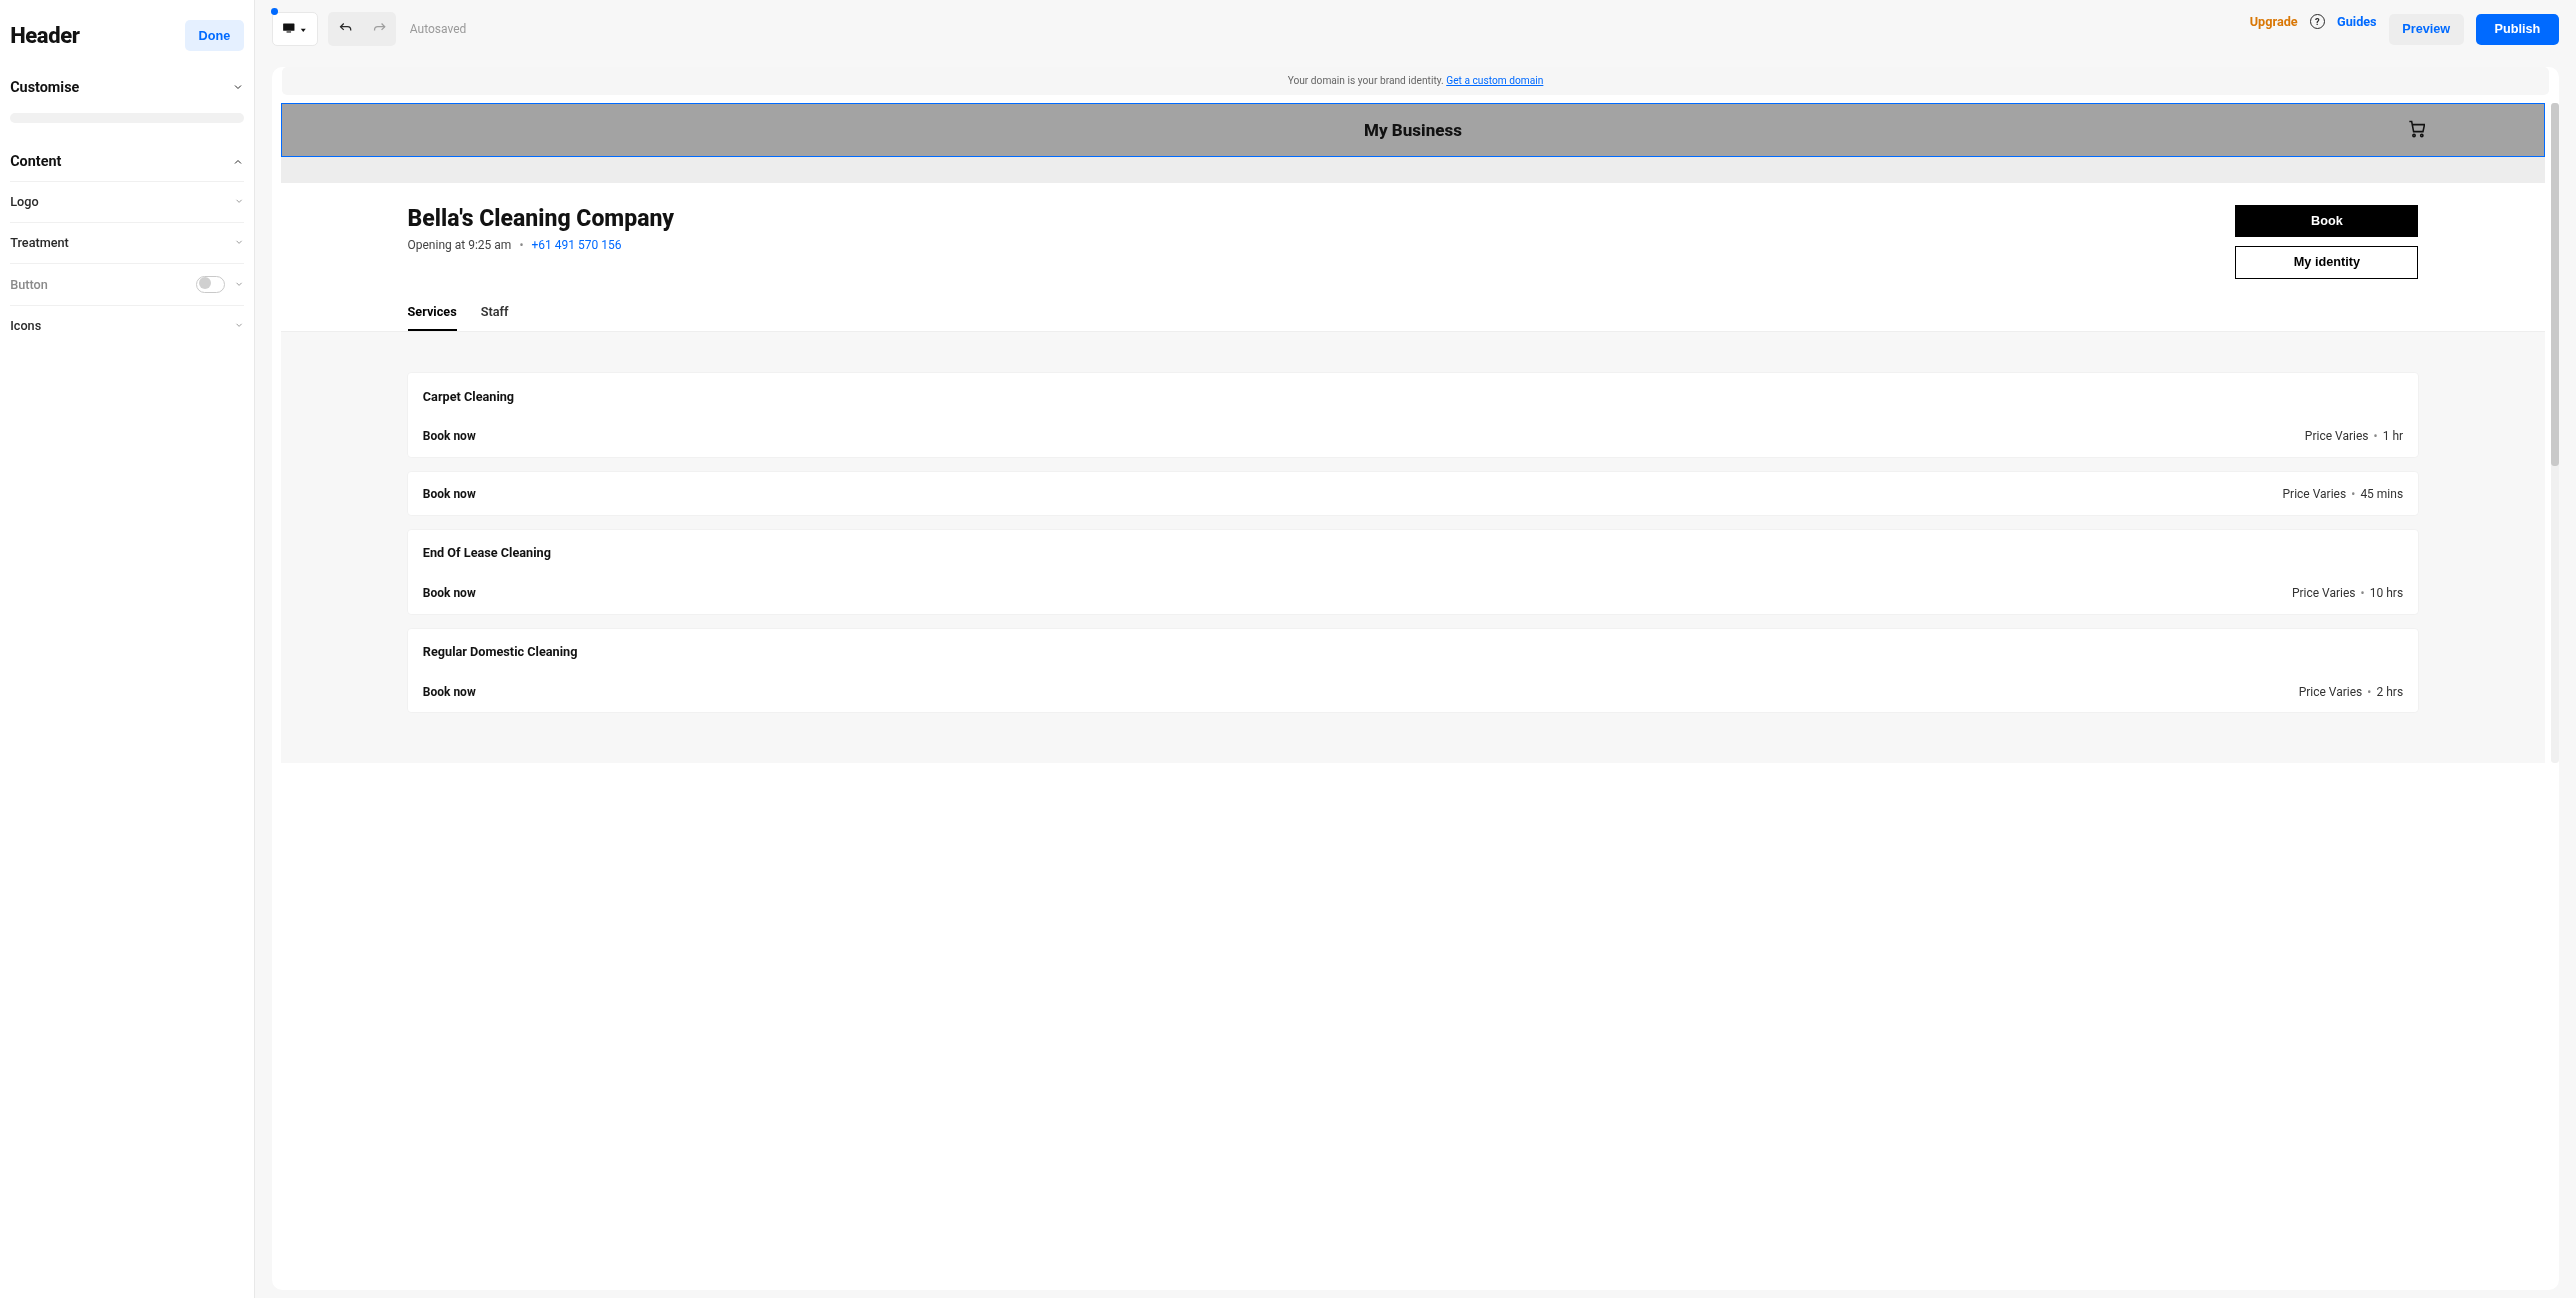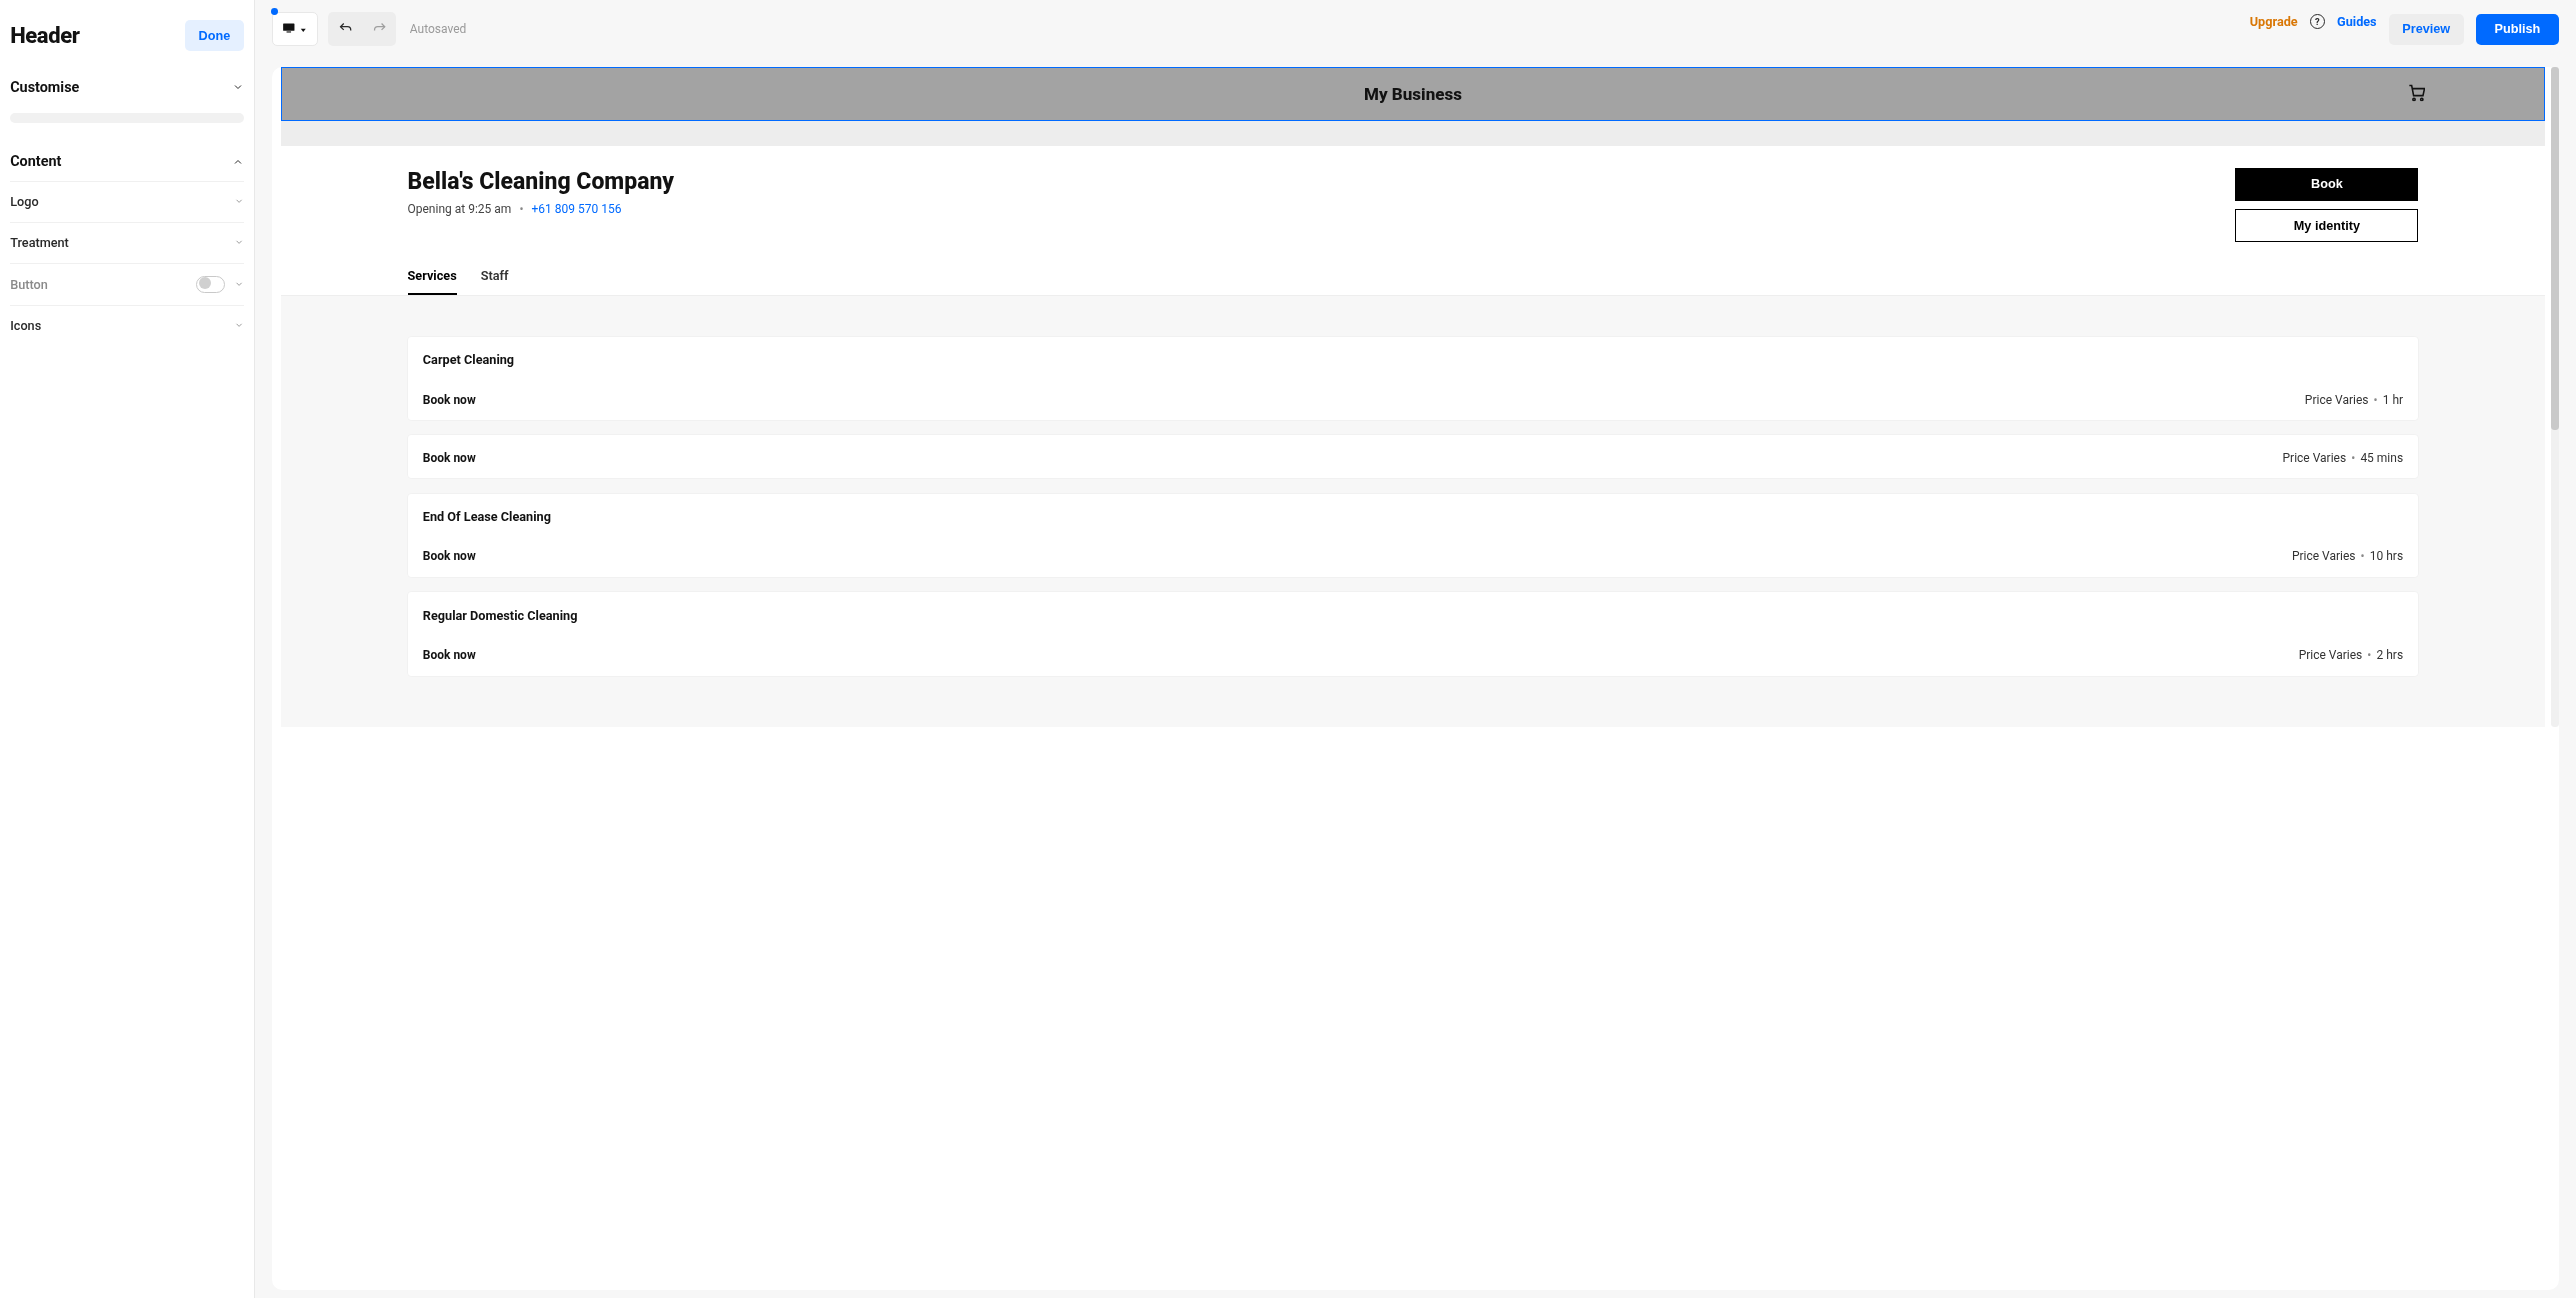--- a/index.html
+++ b/index.html
@@ -212,20 +212,23 @@
       <span class="help-icon">?</span>
       <a class="guides-link">Guides</a>
       <button class="preview-btn">Preview</button>
       <button class="publish-btn">Publish</button>
     </div>
   </div>
 
   <div class="canvas-wrap">
     <div class="canvas">
 
+      <div class="banner">
+        <span>Your domain is your brand identity. </span><a>Get a custom domain</a>
+      </div>
 
       <div class="preview-scroll">
 
         <div class="site-header">
           <span class="brand">My Business</span>
           <span class="cart-icon">
             <svg viewBox="0 0 24 24">
                 <circle cx="9" cy="21" r="1.5"></circle>
                 <circle cx="19" cy="21" r="1.5"></circle>
                 <path d="M3 3h3l2.5 13h12l2-9H7"></path>
@@ -235,21 +238,21 @@
 
         <div class="gray-strip"></div>
 
         <div class="site-body">
           <div class="biz-hero">
             <div>
               <div class="biz-name">Bella's Cleaning Company</div>
               <div class="biz-meta">
                 <span>Opening at 9:25 am</span>
                 <span class="dot">•</span>
-                <span class="phone">+61 809 570 156</span>
+                <span class="phone">+61 491 570 156</span>
               </div>
             </div>
             <div class="cta-col">
               <button class="cta-book">Book</button>
               <button class="cta-mybookings">My identity</button>
             </div>
           </div>
 
           <div class="tabs">
             <div class="tab active">Services</div>

